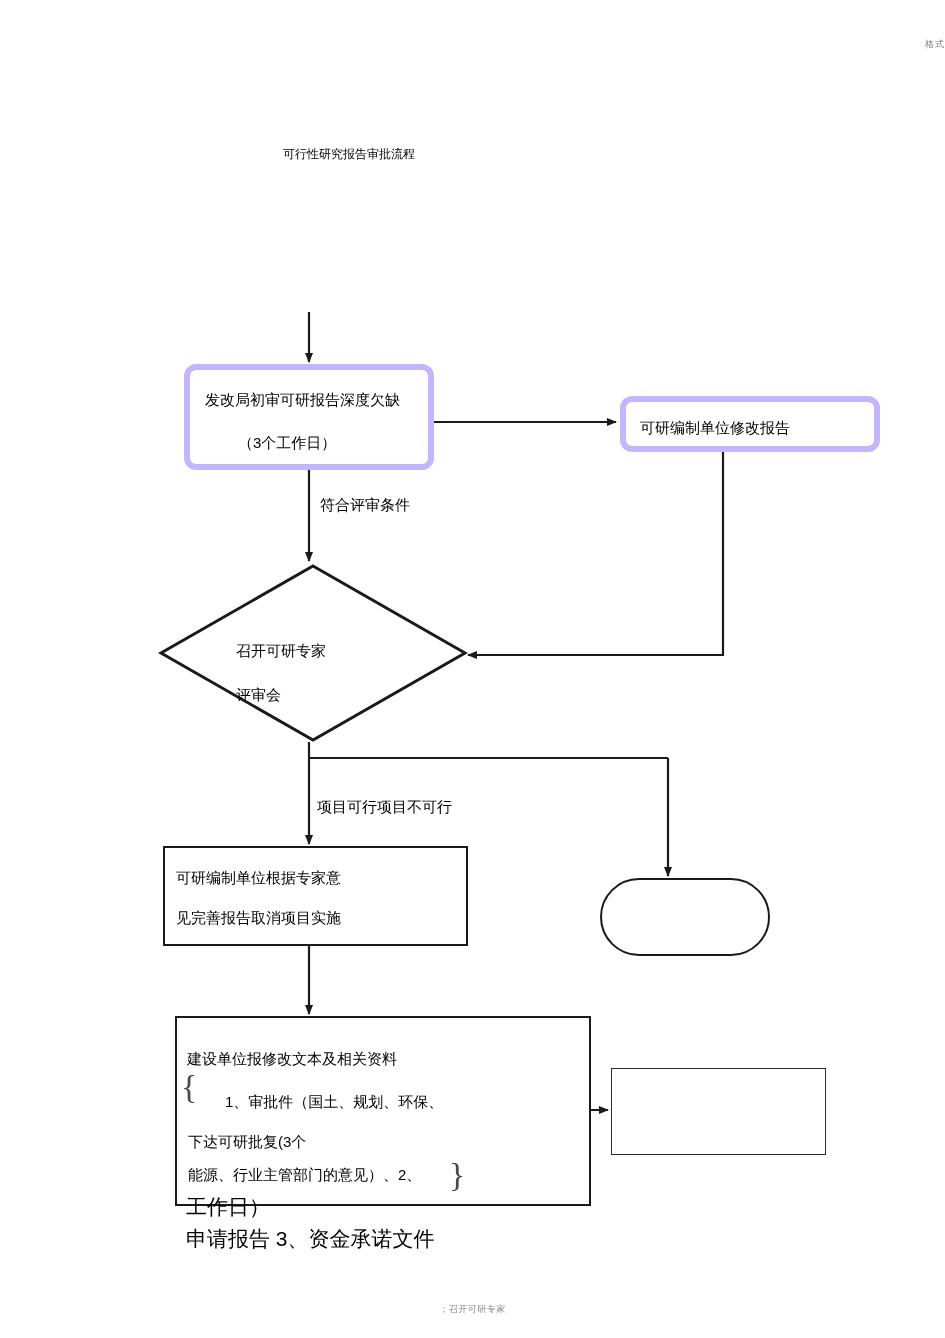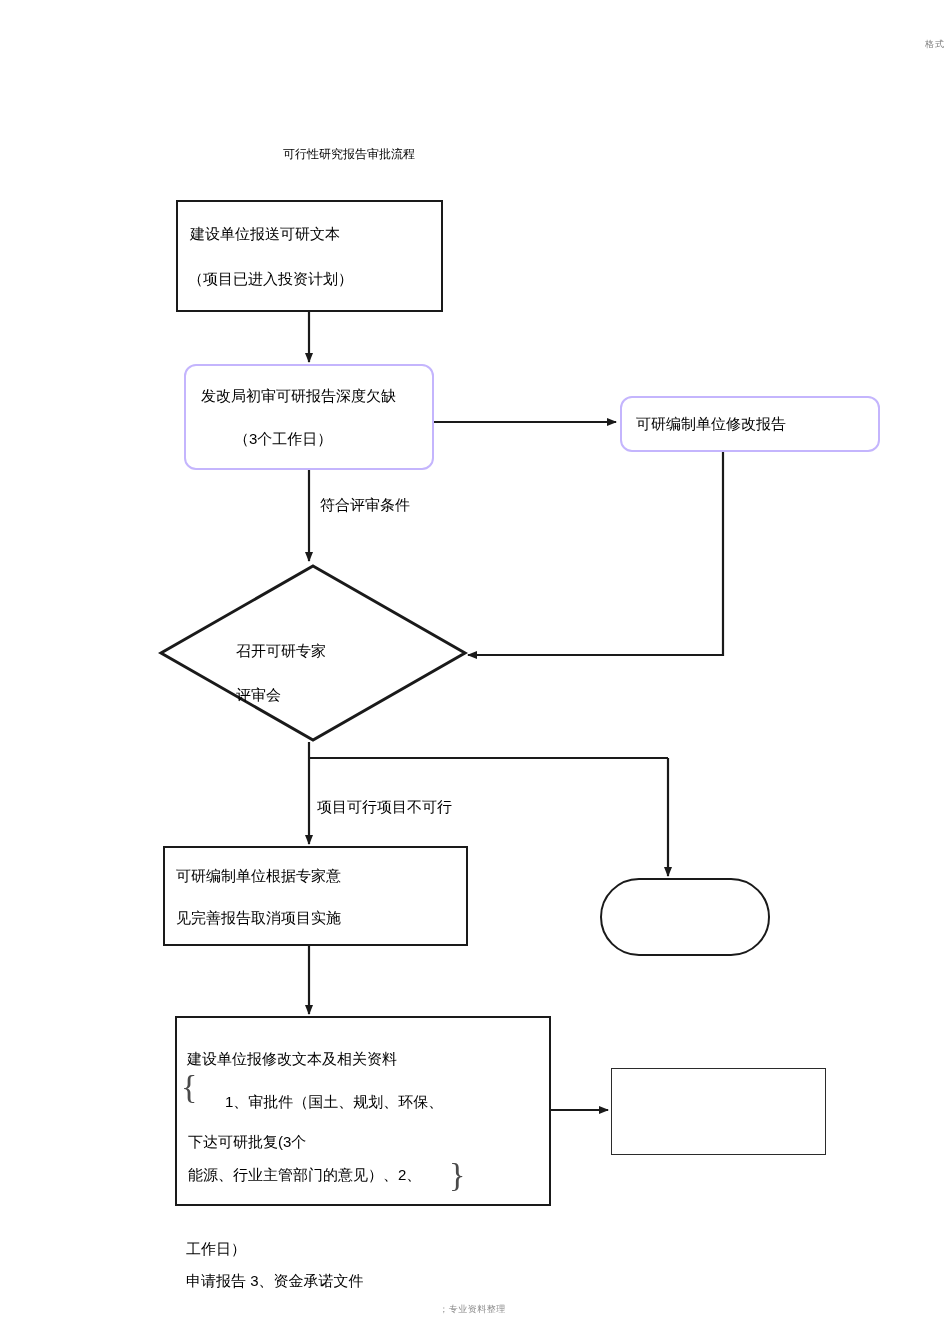--- a/index.html
+++ b/index.html
@@ -51,21 +51,21 @@
     box-sizing: border-box;
     background: #ffffff;
   }
   .rect {
     border: 2px solid #1a1a1a;
   }
   .rect-thin {
     border: 1.5px solid #2b2b2b;
   }
   .round {
-    border: 2px solid #c4b5fd;
+    border: 6px solid #c4b5fd;
     border-radius: 12px;
   }
   .stadium {
     border: 2px solid #1a1a1a;
     border-radius: 40px;
   }
   .node .line {
     position: absolute;
     font-size: 15px;
     line-height: 20px;
@@ -73,24 +73,23 @@
   }
   .edge-label {
     position: absolute;
     font-size: 15px;
     line-height: 20px;
     white-space: nowrap;
     background: transparent;
   }
   .overflow-text {
     position: absolute;
-    font-size: 15px;
-    line-height: 20px;
-    white-space: nowrap;
-    margin-top: 42px;
+    font-size: 21px;
+    line-height: 20px;
+    white-space: nowrap;
   }
   svg.wires {
     position: absolute;
     left: 0;
     top: 0;
     width: 945px;
     height: 1338px;
     pointer-events: none;
   }
   .brace {
@@ -144,24 +143,20 @@
 
     <path d="M309,758 L309,844" stroke="#1a1a1a" stroke-width="2.2" fill="none" marker-end="url(#ah)"></path>
 
     <path d="M668,758 L668,876" stroke="#1a1a1a" stroke-width="2.2" fill="none" marker-end="url(#ah)"></path>
 
     <path d="M309,946 L309,1014" stroke="#1a1a1a" stroke-width="2.2" fill="none" marker-end="url(#ah)"></path>
 
     <path d="M521,1110 L608,1110" stroke="#1a1a1a" stroke-width="2.2" fill="none" marker-end="url(#ah)"></path>
   </svg>
 
-  <div class="node rect" style="left:176px; top:200px; width:267px; height:112px;">
-    <div class="line" style="left:12px; top:22px;">建设单位报送可研文本</div>
-    <div class="line" style="left:10px; top:67px;">（项目已进入投资计划）</div>
-  </div>
 
   <div class="node round" style="left:184px; top:364px; width:250px; height:106px;">
     <div class="line" style="left:15px; top:20px;">发改局初审可研报告深度欠缺</div>
     <div class="line" style="left:48px; top:63px;">（3个工作日）</div>
   </div>
 
   <div class="node round" style="left:620px; top:396px; width:260px; height:56px;">
     <div class="line" style="left:14px; top:16px;">可研编制单位修改报告</div>
   </div>
 
@@ -171,39 +166,39 @@
     <svg width="310" height="180" viewBox="0 0 310 180">
       <polygon points="155,3 307,90 155,177 3,90" fill="#ffffff" stroke="#1a1a1a" stroke-width="3"></polygon>
     </svg>
     <div class="diamond-text" style="left:78px; top:78px;">召开可研专家</div>
     <div class="diamond-text" style="left:78px; top:122px;">评审会</div>
   </div>
 
   <div class="edge-label" style="left:317px; top:797px;">项目可行项目不可行</div>
 
   <div class="node rect" style="left:163px; top:846px; width:305px; height:100px;">
-    <div class="line" style="left:11px; top:20px;font-family:Liberation Mono, monospace;">可研编制单位根据专家意</div>
+    <div class="line" style="left:11px; top:20px;">可研编制单位根据专家意</div>
     <div class="line" style="left:11px; top:60px;">见完善报告取消项目实施</div>
   </div>
 
   <div class="node stadium" style="left:600px; top:878px; width:170px; height:78px;">
     <div class="line" style="left:14px; top:28px;"></div>
   </div>
 
-  <div class="node rect" style="left:175px; top:1016px; width:376px; height:190px;">
+  <div class="node rect" style="left:175px; top:1016px; width:416px; height:190px;">
     <div class="line" style="left:10px; top:31px;">建设单位报修改文本及相关资料</div>
     <div class="brace" style="left:4px; top:52px;">{</div>
     <div class="line" style="left:12px; top:74px;margin-left:36px;">1、审批件（国土、规划、环保、</div>
     <div class="line" style="left:11px; top:114px;">下达可研批复(3个</div>
     <div class="line" style="left:11px; top:147px;">能源、行业主管部门的意见）、2、</div>
     <div class="brace" style="left:272px; top:140px;">}</div>
   </div>
 
   <div class="overflow-text" style="left:186px; top:1197px;">工作日）</div>
   <div class="overflow-text" style="left:180px; top:1229px;padding-left:6px;">申请报告 3、资金承诺文件</div>
 
   <div class="node rect-thin" style="left:611px; top:1068px; width:215px; height:87px;">
     <div class="line" style="left:12px; top:30px;"></div>
   </div>
 
-  <div class="ftr">；专业资料整理</div>
+  <div class="ftr">；召开可研专家</div>
 
 </div>
 
 </body></html>

